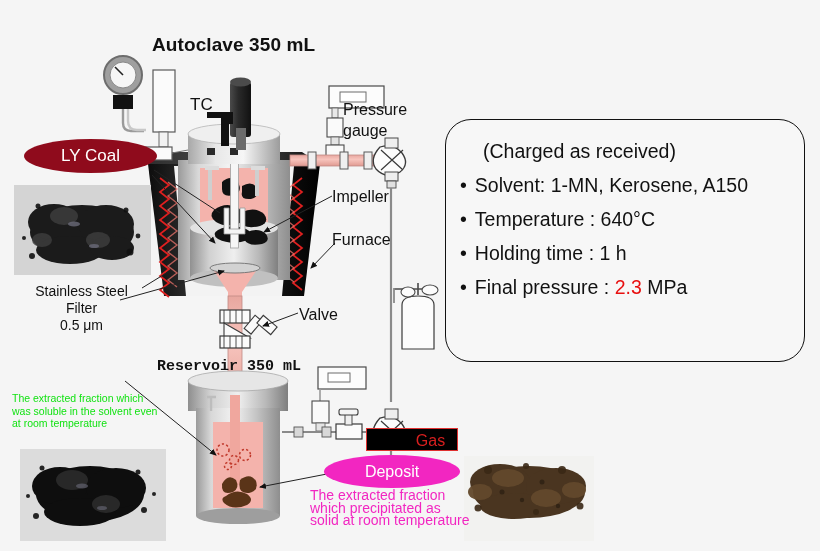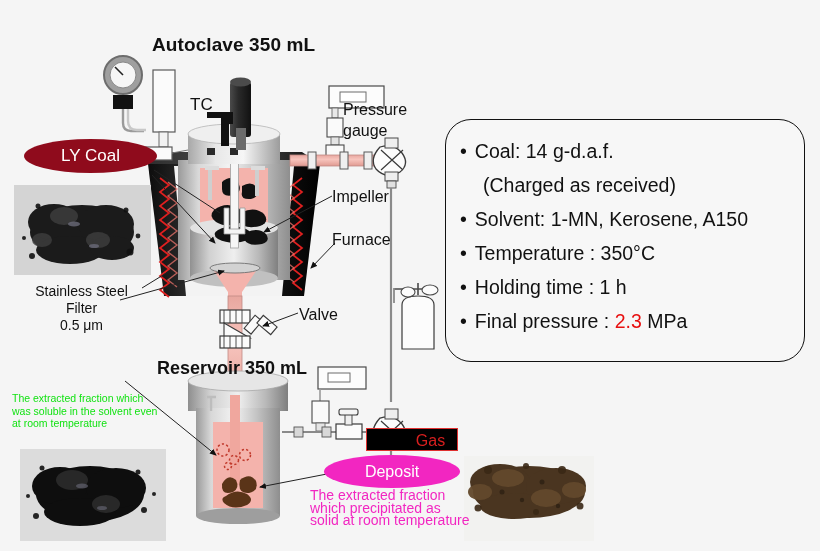--- a/index.html
+++ b/index.html
@@ -12,21 +12,21 @@
   }
   #stage{position:absolute;left:2px;top:0;width:820px;height:551px;}
   svg.layer{position:absolute;left:0;top:0;width:820px;height:551px;}
 
   .txt{position:absolute;white-space:nowrap;color:#111;}
 
   #autoclave-title{
     left:150px;top:34px;font-size:19px;font-weight:bold;letter-spacing:.1px;
   }
   #reservoir-title{
-    left:155px;top:358px;font-size:18px;font-weight:bold;
+    left:155px;top:358px;font-size:15px;font-weight:bold;font-family:Liberation Mono, monospace;
   }
   #tc-label{left:188px;top:95px;font-size:17px;}
   #pressure-gauge-label{
     left:341px;top:99px;font-size:16px;line-height:21px;white-space:normal;width:90px;text-align:left;
   }
   #impeller-label{left:330px;top:188px;font-size:16px;}
   #furnace-label{left:330px;top:231px;font-size:16px;}
   #valve-label{left:297px;top:306px;font-size:16px;}
   #n2-label{left:406px;top:310px;font-size:15px;margin-left:48px;}
   #n2-label sub{font-size:10px;}
@@ -449,22 +449,21 @@
   </div>
   <div class="pill" id="deposit-pill" style="background: rgb(242, 38, 193); color: rgb(255, 255, 255);">
     <span>Deposit</span>
   </div>
 
   <div class="caption" id="soluble-caption">The extracted fraction which was soluble in the solvent even at room temperature</div>
   <div class="caption" id="deposit-caption">The extracted fraction which precipitated as solid at room temperature</div>
 
   <div id="info-box">
     <ul id="info-list">
-        <li class="bulleted"><span>Coal: 14 g-d.a.f.</span></li>
         <li class="indent"><span>(Charged as received)</span></li>
         <li class="bulleted"><span>Solvent:  1-MN, Kerosene,  A150</span></li>
-        <li class="bulleted"><span>Temperature : 350°C</span></li>
+        <li class="bulleted"><span>Temperature : 640°C</span></li>
         <li class="bulleted"><span>Holding time : 1  h</span></li>
         <li class="bulleted"><span>Final pressure : </span><span class="red-val">2.3</span><span>  MPa</span></li>
       </ul>
   </div>
 
 </div>
 
 </body></html>

